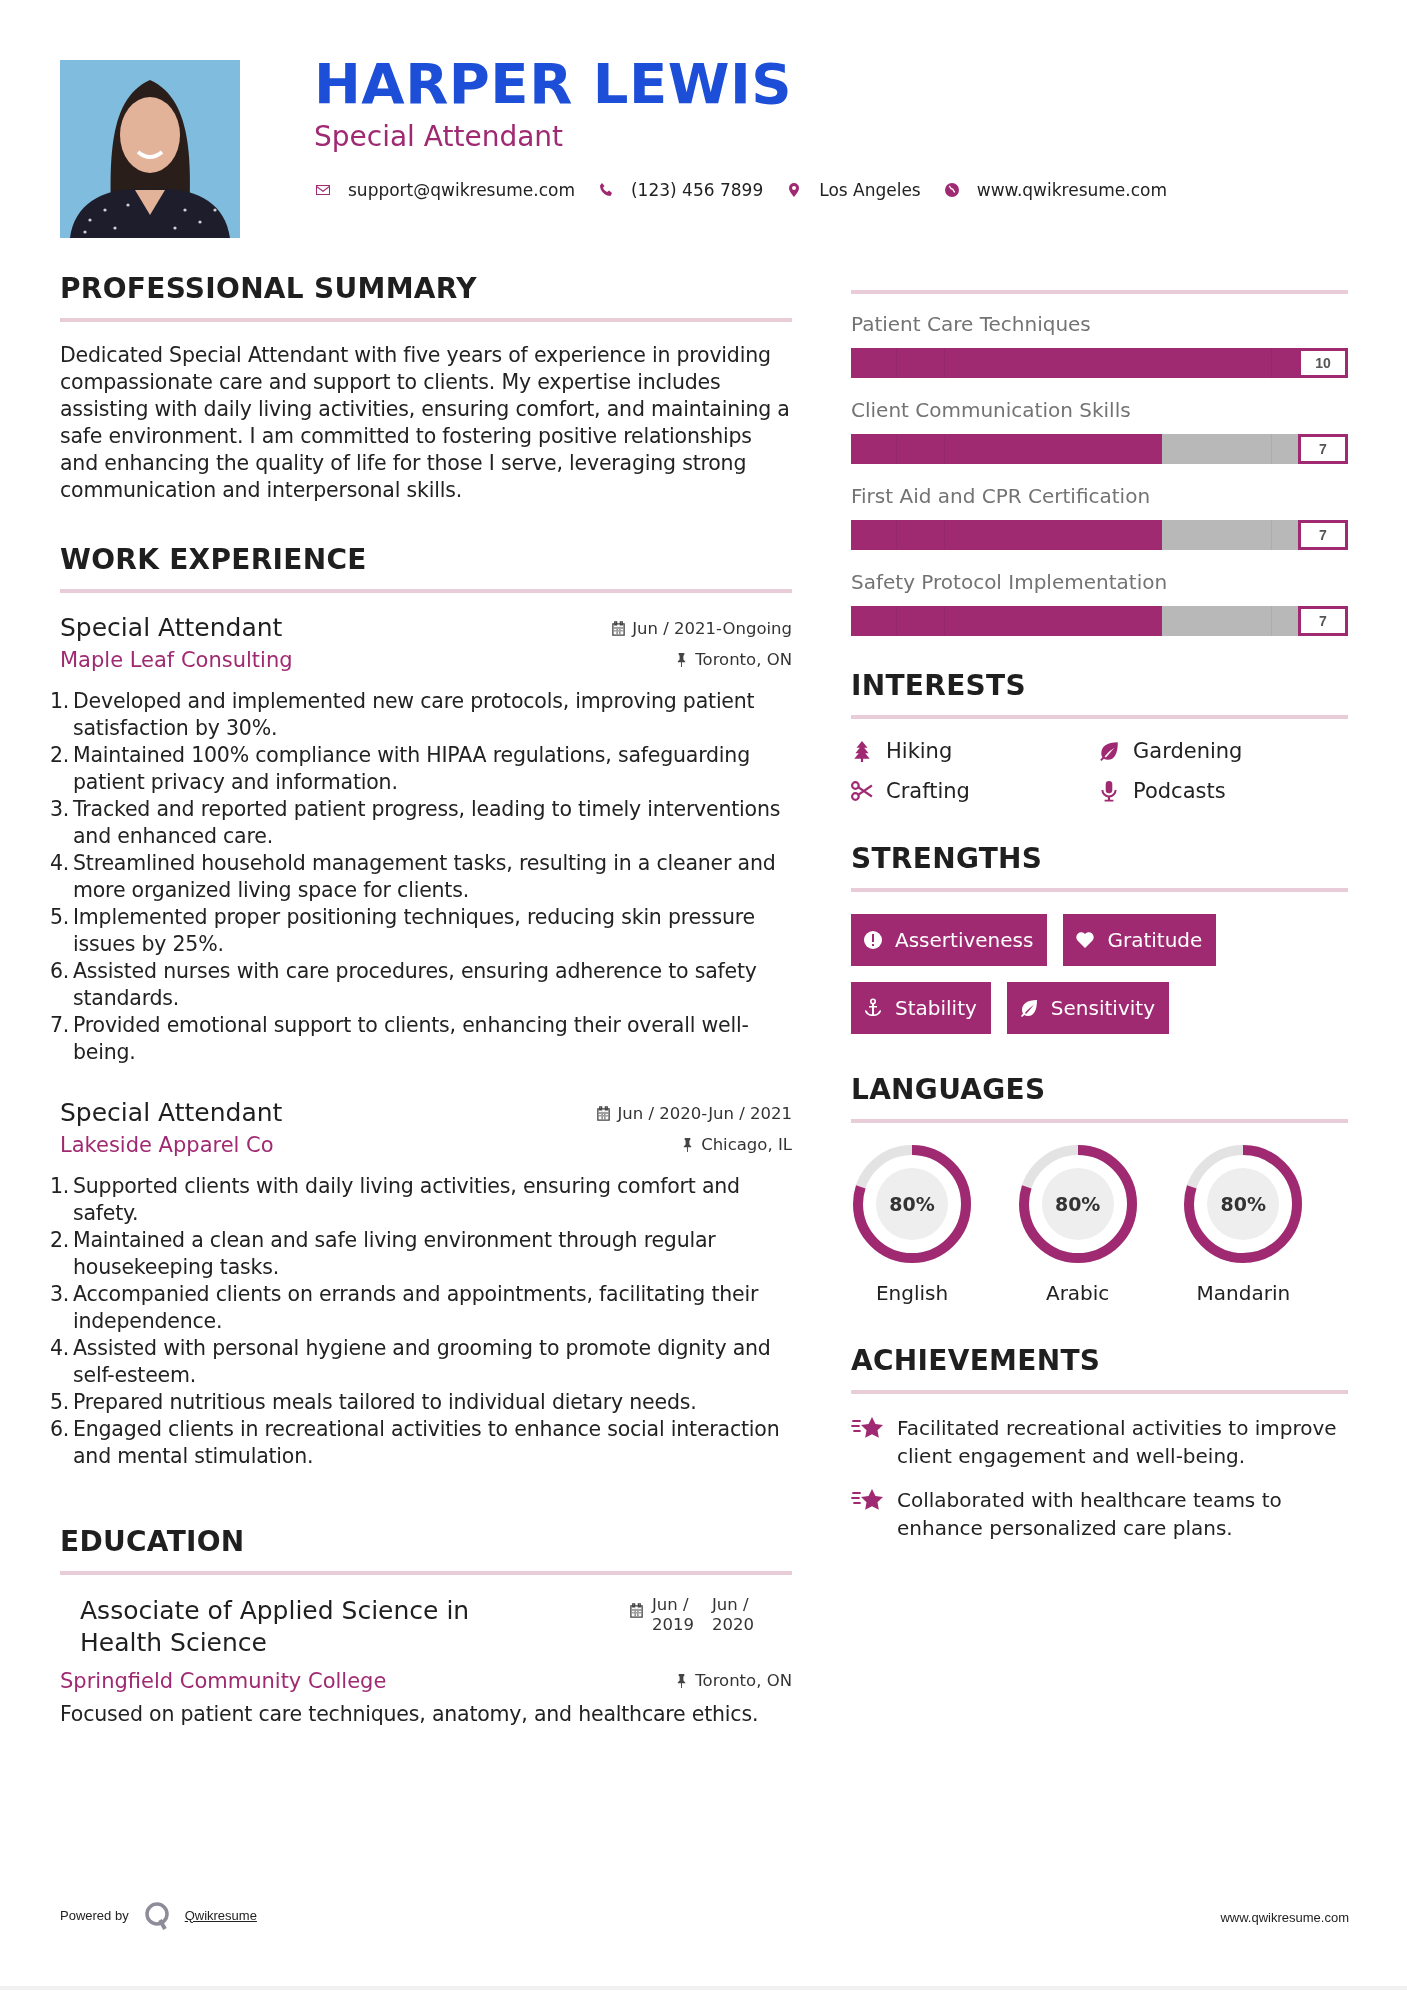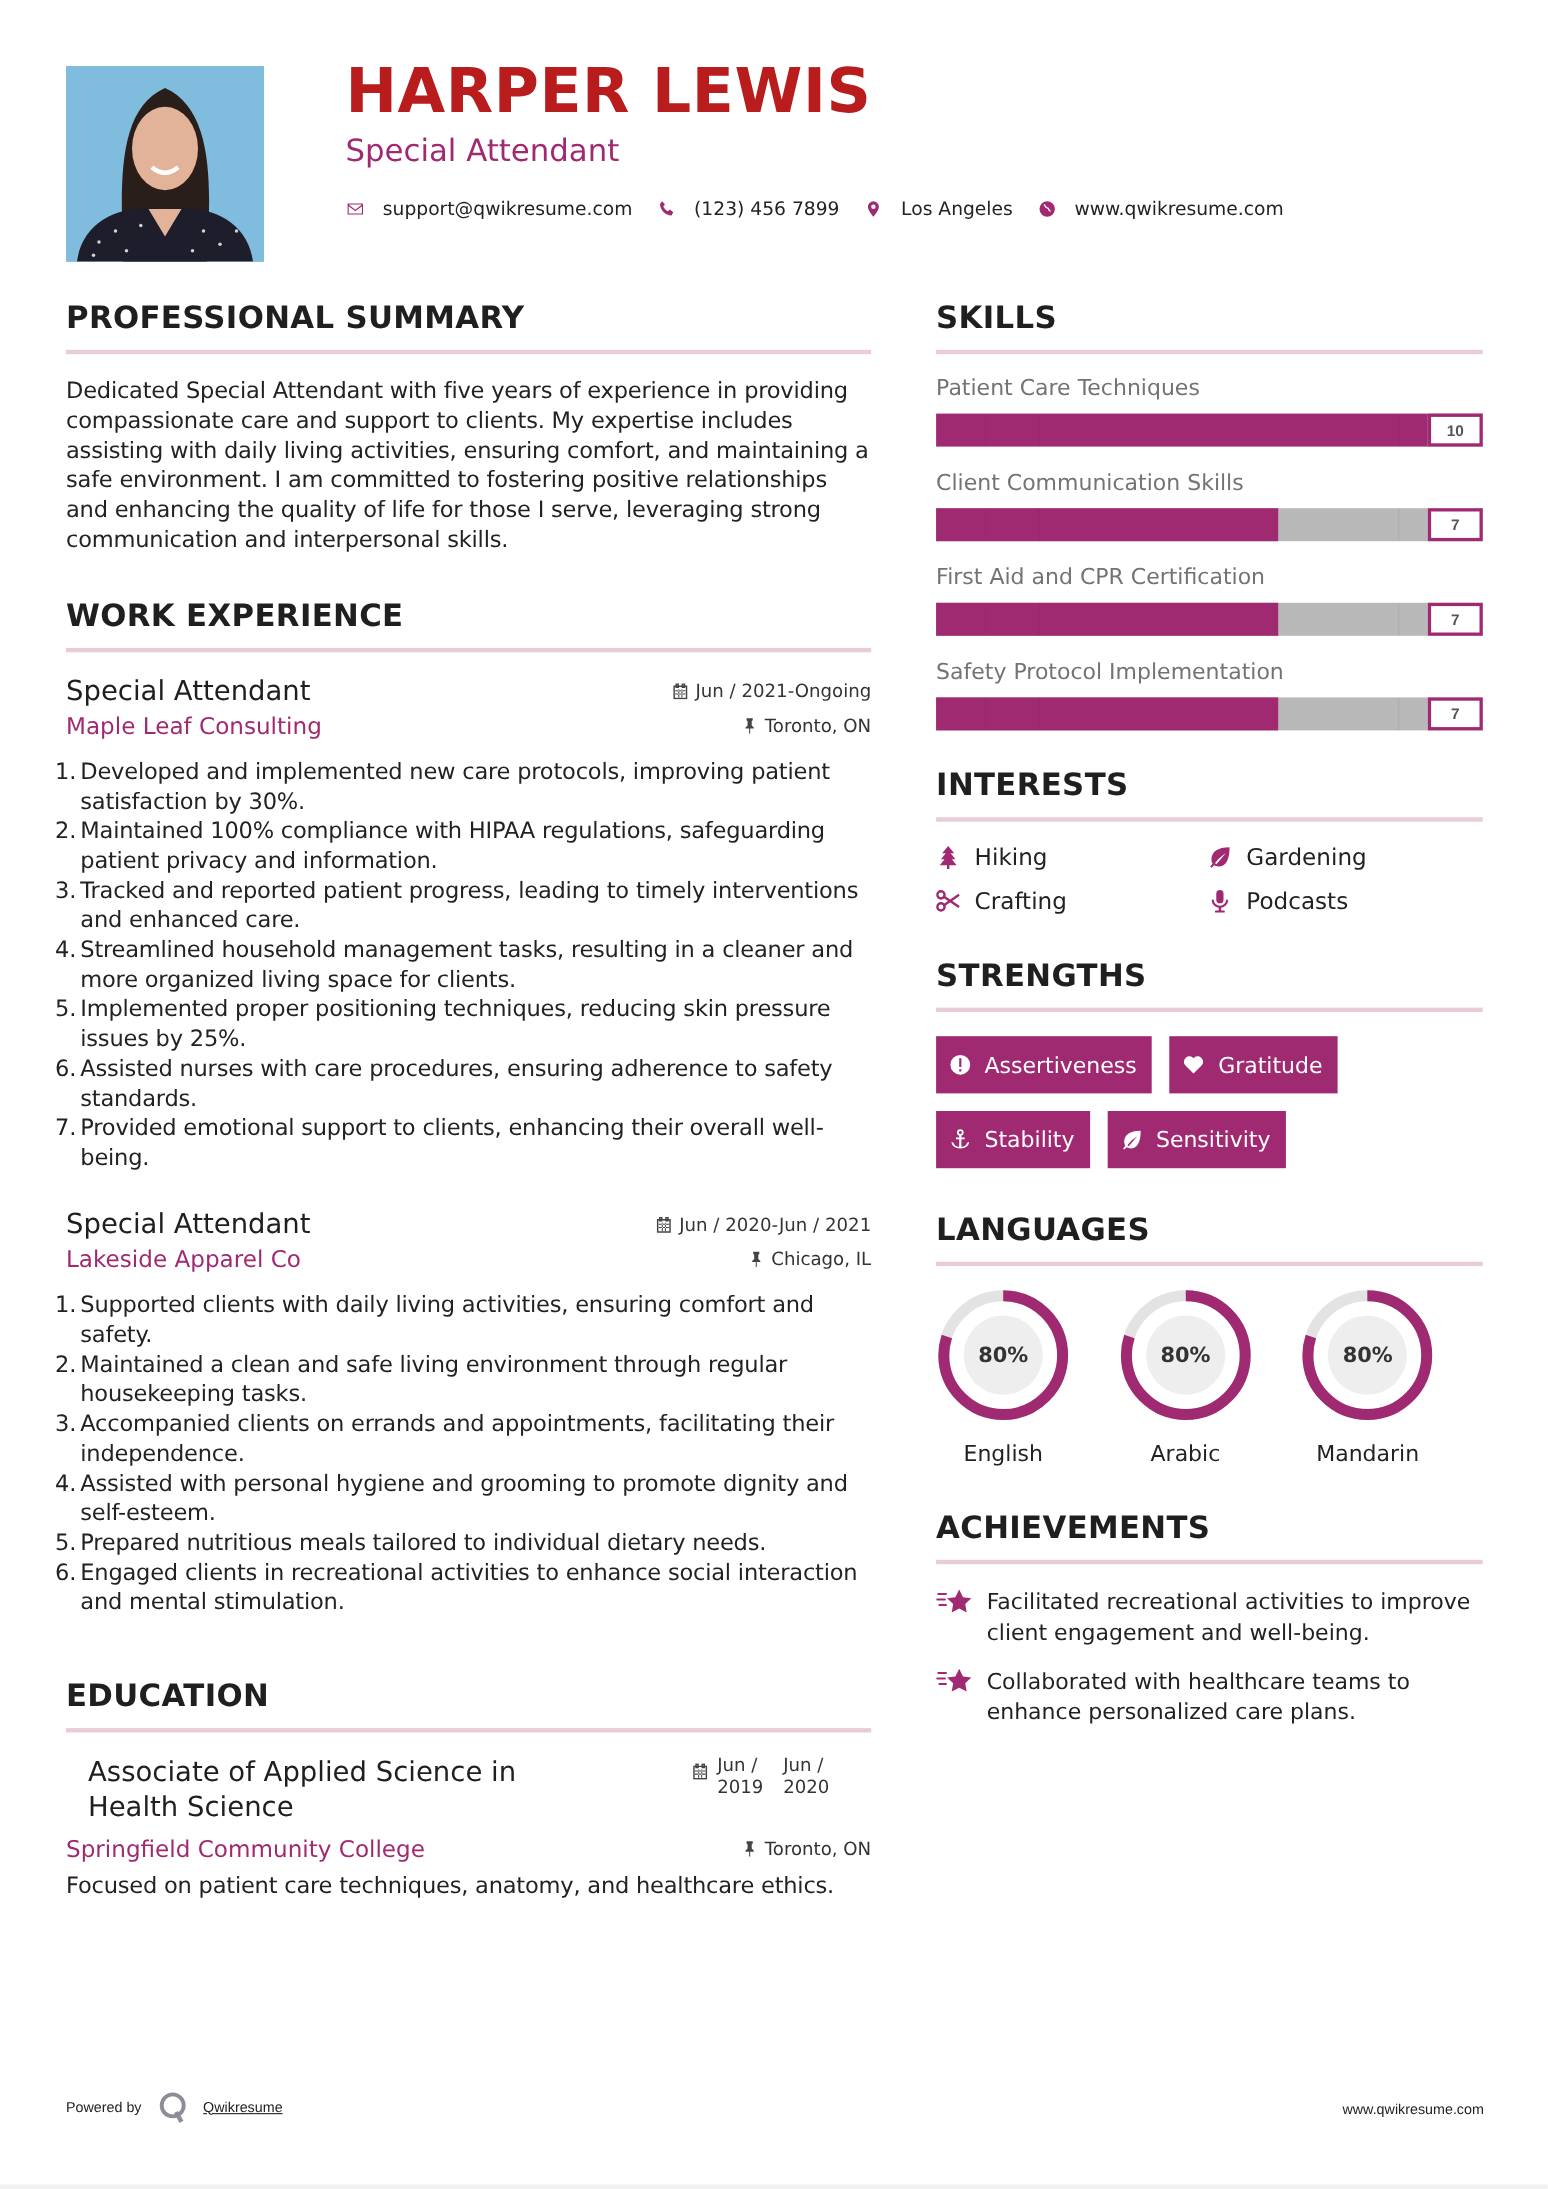--- a/index.html
+++ b/index.html
@@ -2,21 +2,21 @@
 <html><head>
 <meta charset="utf-8">
 <style>
   * { box-sizing: border-box; margin: 0; padding: 0; }
   html, body { width: 1407px; height: 1990px; background: #ffffff; }
   body { font-family: "Liberation Sans", "DejaVu Sans", sans-serif; color: #222; position: relative; overflow: hidden; }
 
   
   .photo { position: absolute; left: 60px; top: 60px; width: 180px; height: 178px; background: #7fbcdd; overflow: hidden; }
   .photo svg { width: 100%; height: 100%; display: block; }
-  .name { position: absolute; left: 314px; top: 56px; font-family: "DejaVu Sans", sans-serif; font-weight: bold; font-size: 56px; letter-spacing: 0.5px; color: #b91c1c; line-height: 1; }
+  .name { position: absolute; left: 314px; top: 56px; font-family: "DejaVu Sans", sans-serif; font-weight: bold; font-size: 56px; letter-spacing: 0.5px; color: #1d4ed8; line-height: 1; }
   .title { position: absolute; left: 314px; top: 123px; font-family: "DejaVu Sans", sans-serif; font-size: 28px; color: #a02a72; line-height: 1; }
   .contacts { position: absolute; left: 314px; top: 180px; display: flex; align-items: center; font-family: "DejaVu Sans", sans-serif; font-size: 17px; color: #222; }
   .contacts .c-item { display: flex; align-items: center; margin-right: 22px; }
   .contacts .c-ico { width: 18px; height: 18px; margin-right: 16px; color: #a02a72; display: inline-flex; align-items: center; justify-content: center; }
   .contacts .c-ico svg { width: 16px; height: 16px; fill: #a02a72; }
 
   
   .col-left { position: absolute; left: 60px; top: 275px; width: 732px; }
   .col-right { position: absolute; left: 851px; top: 275px; width: 497px; }
   .sec-title { font-family: "DejaVu Sans", sans-serif; font-size: 28px; font-weight: bold; color: #1f1f1f; letter-spacing: 0.3px; line-height: 1; }
@@ -278,21 +278,20 @@
         </div>
       </div>
       <p class="summary" style="margin-top:8px;">Focused on patient care techniques, anatomy, and healthcare ethics.</p>
     </div>
   </section>
 </div>
 
 <div class="col-right">
 
   <section>
-    <div class="sec-title">SKILLS</div>
     <div class="sec-rule"></div>
     <div id="skills-list">
         <div class="skill">
           <div class="skill-name">Patient Care Techniques</div>
           <div class="skill-bar">
             <div class="fill" style="width: 497px;"></div>
             <div class="seg" style="left: 45px;"></div>
             <div class="seg" style="left: 93px;"></div>
             <div class="seg" style="left: 420px;"></div>
             <div class="seg" style="left: 466px;"></div>

